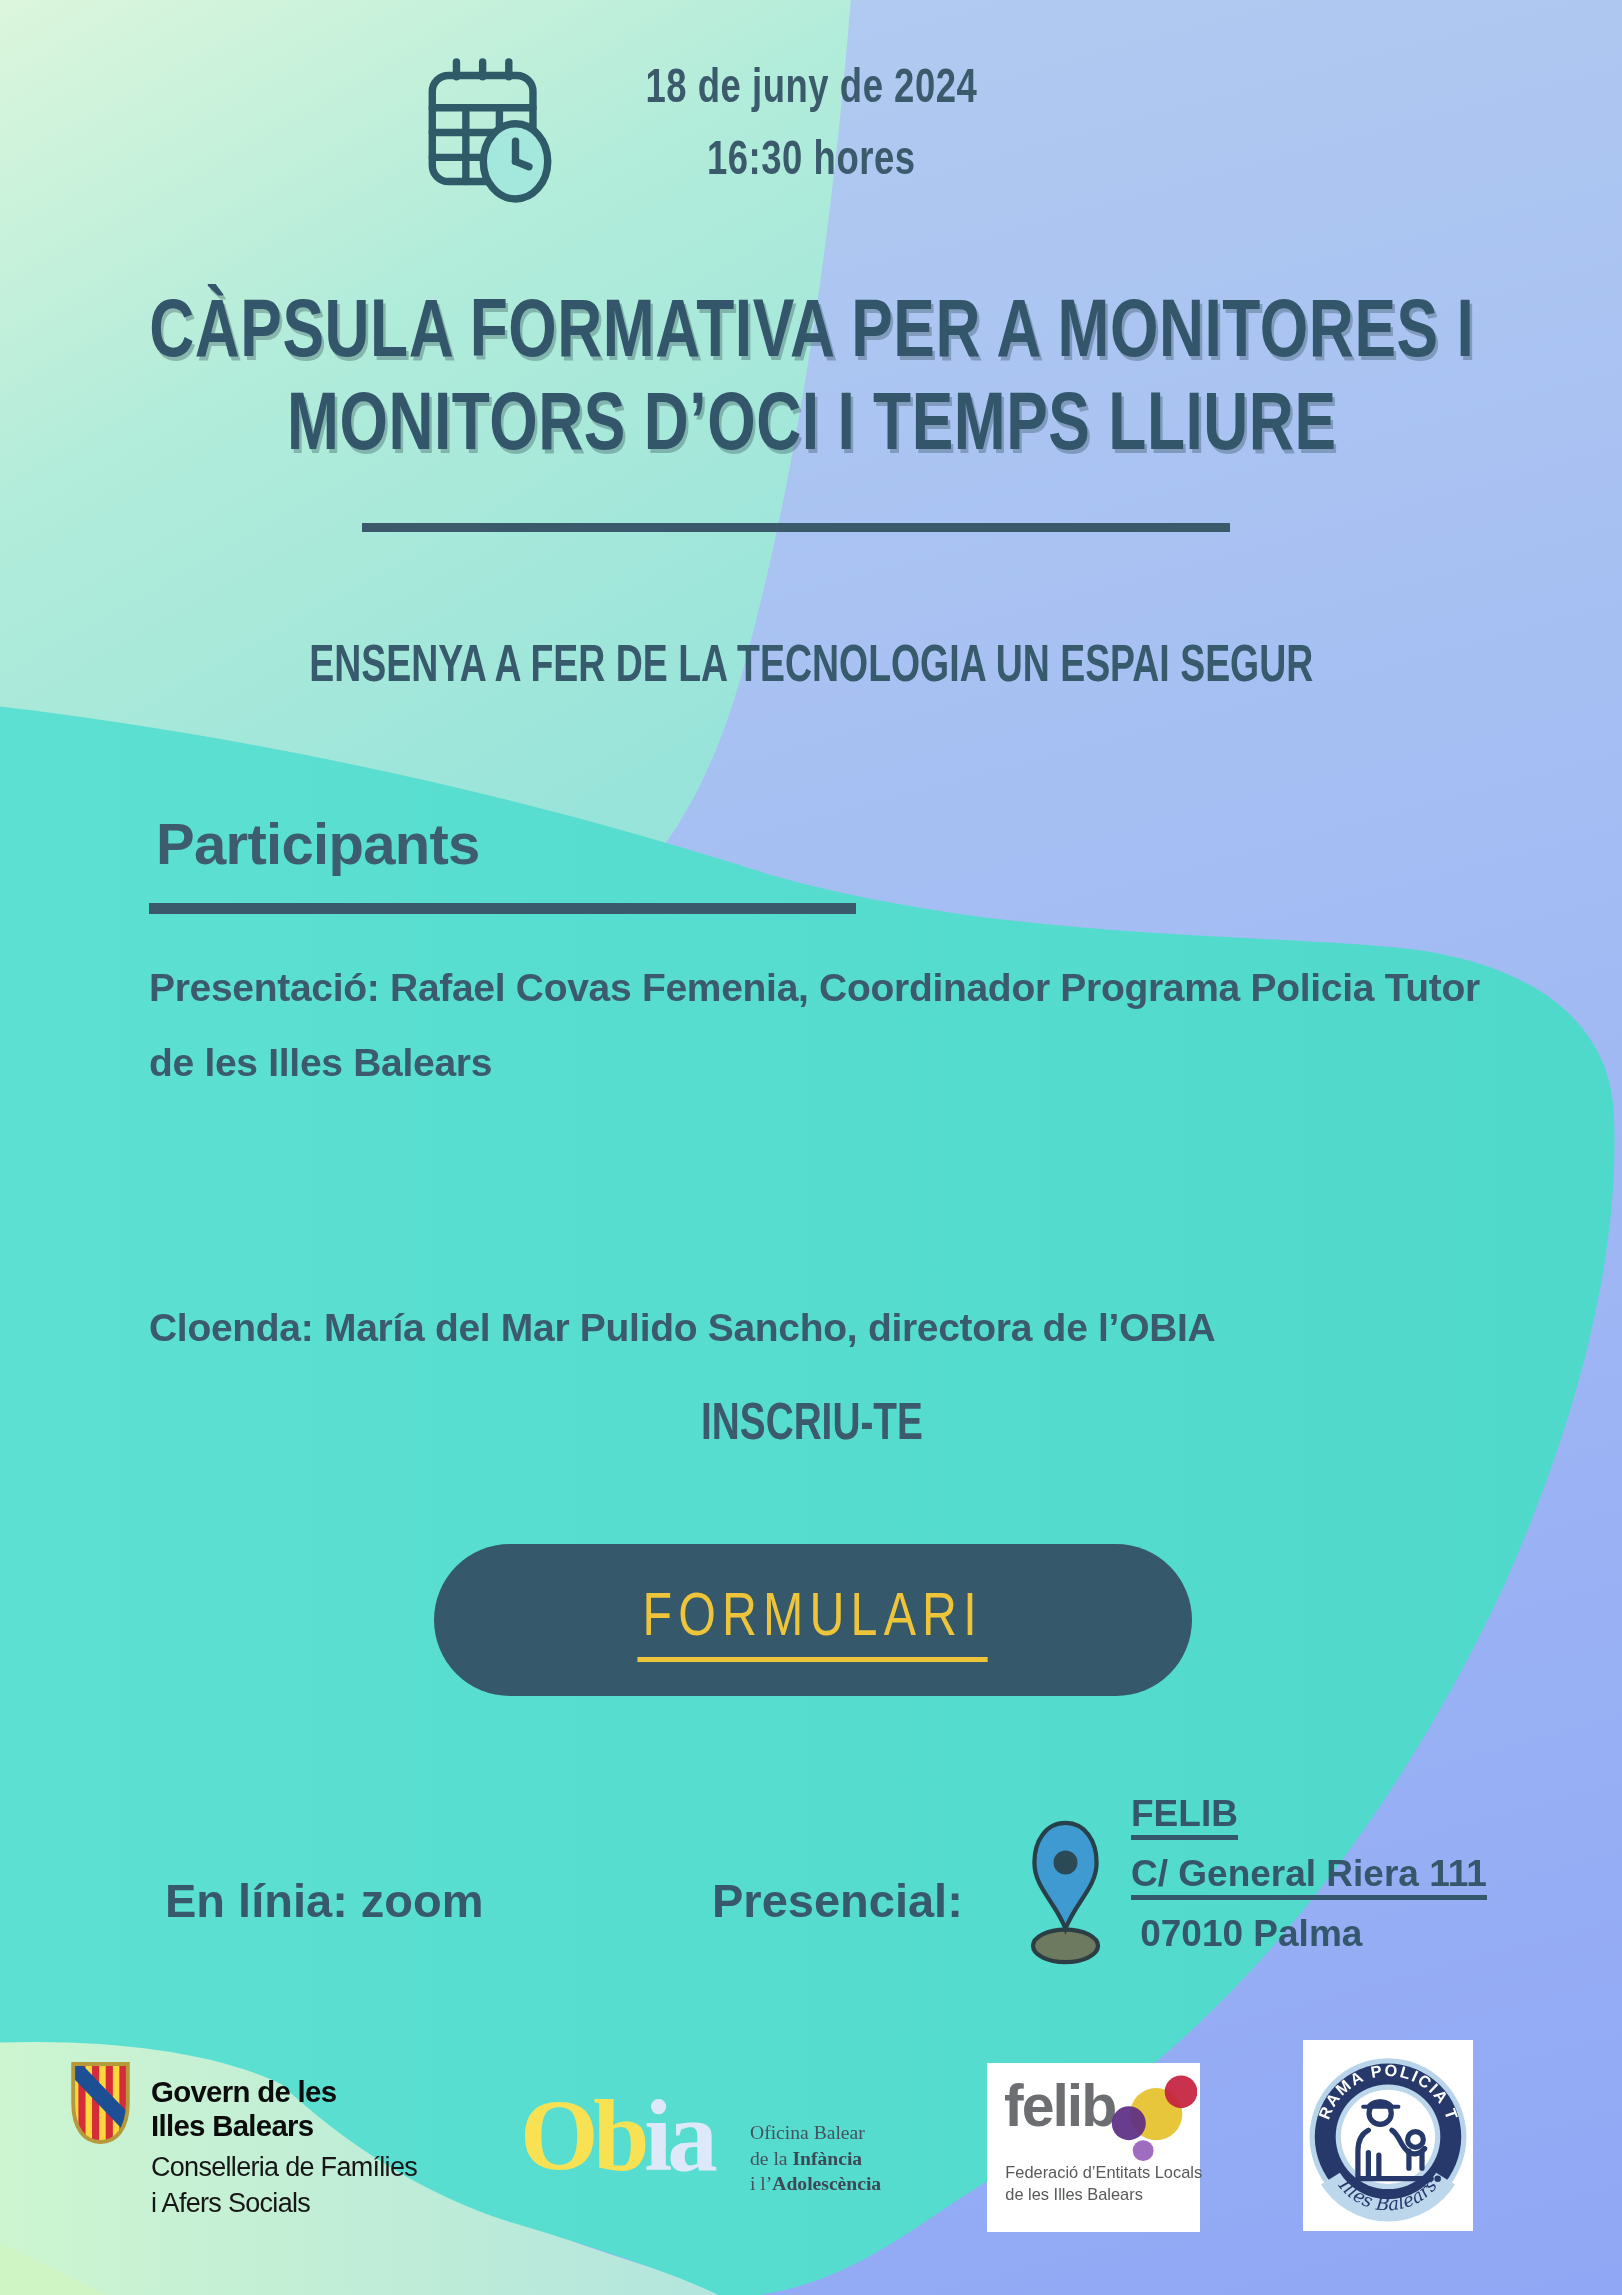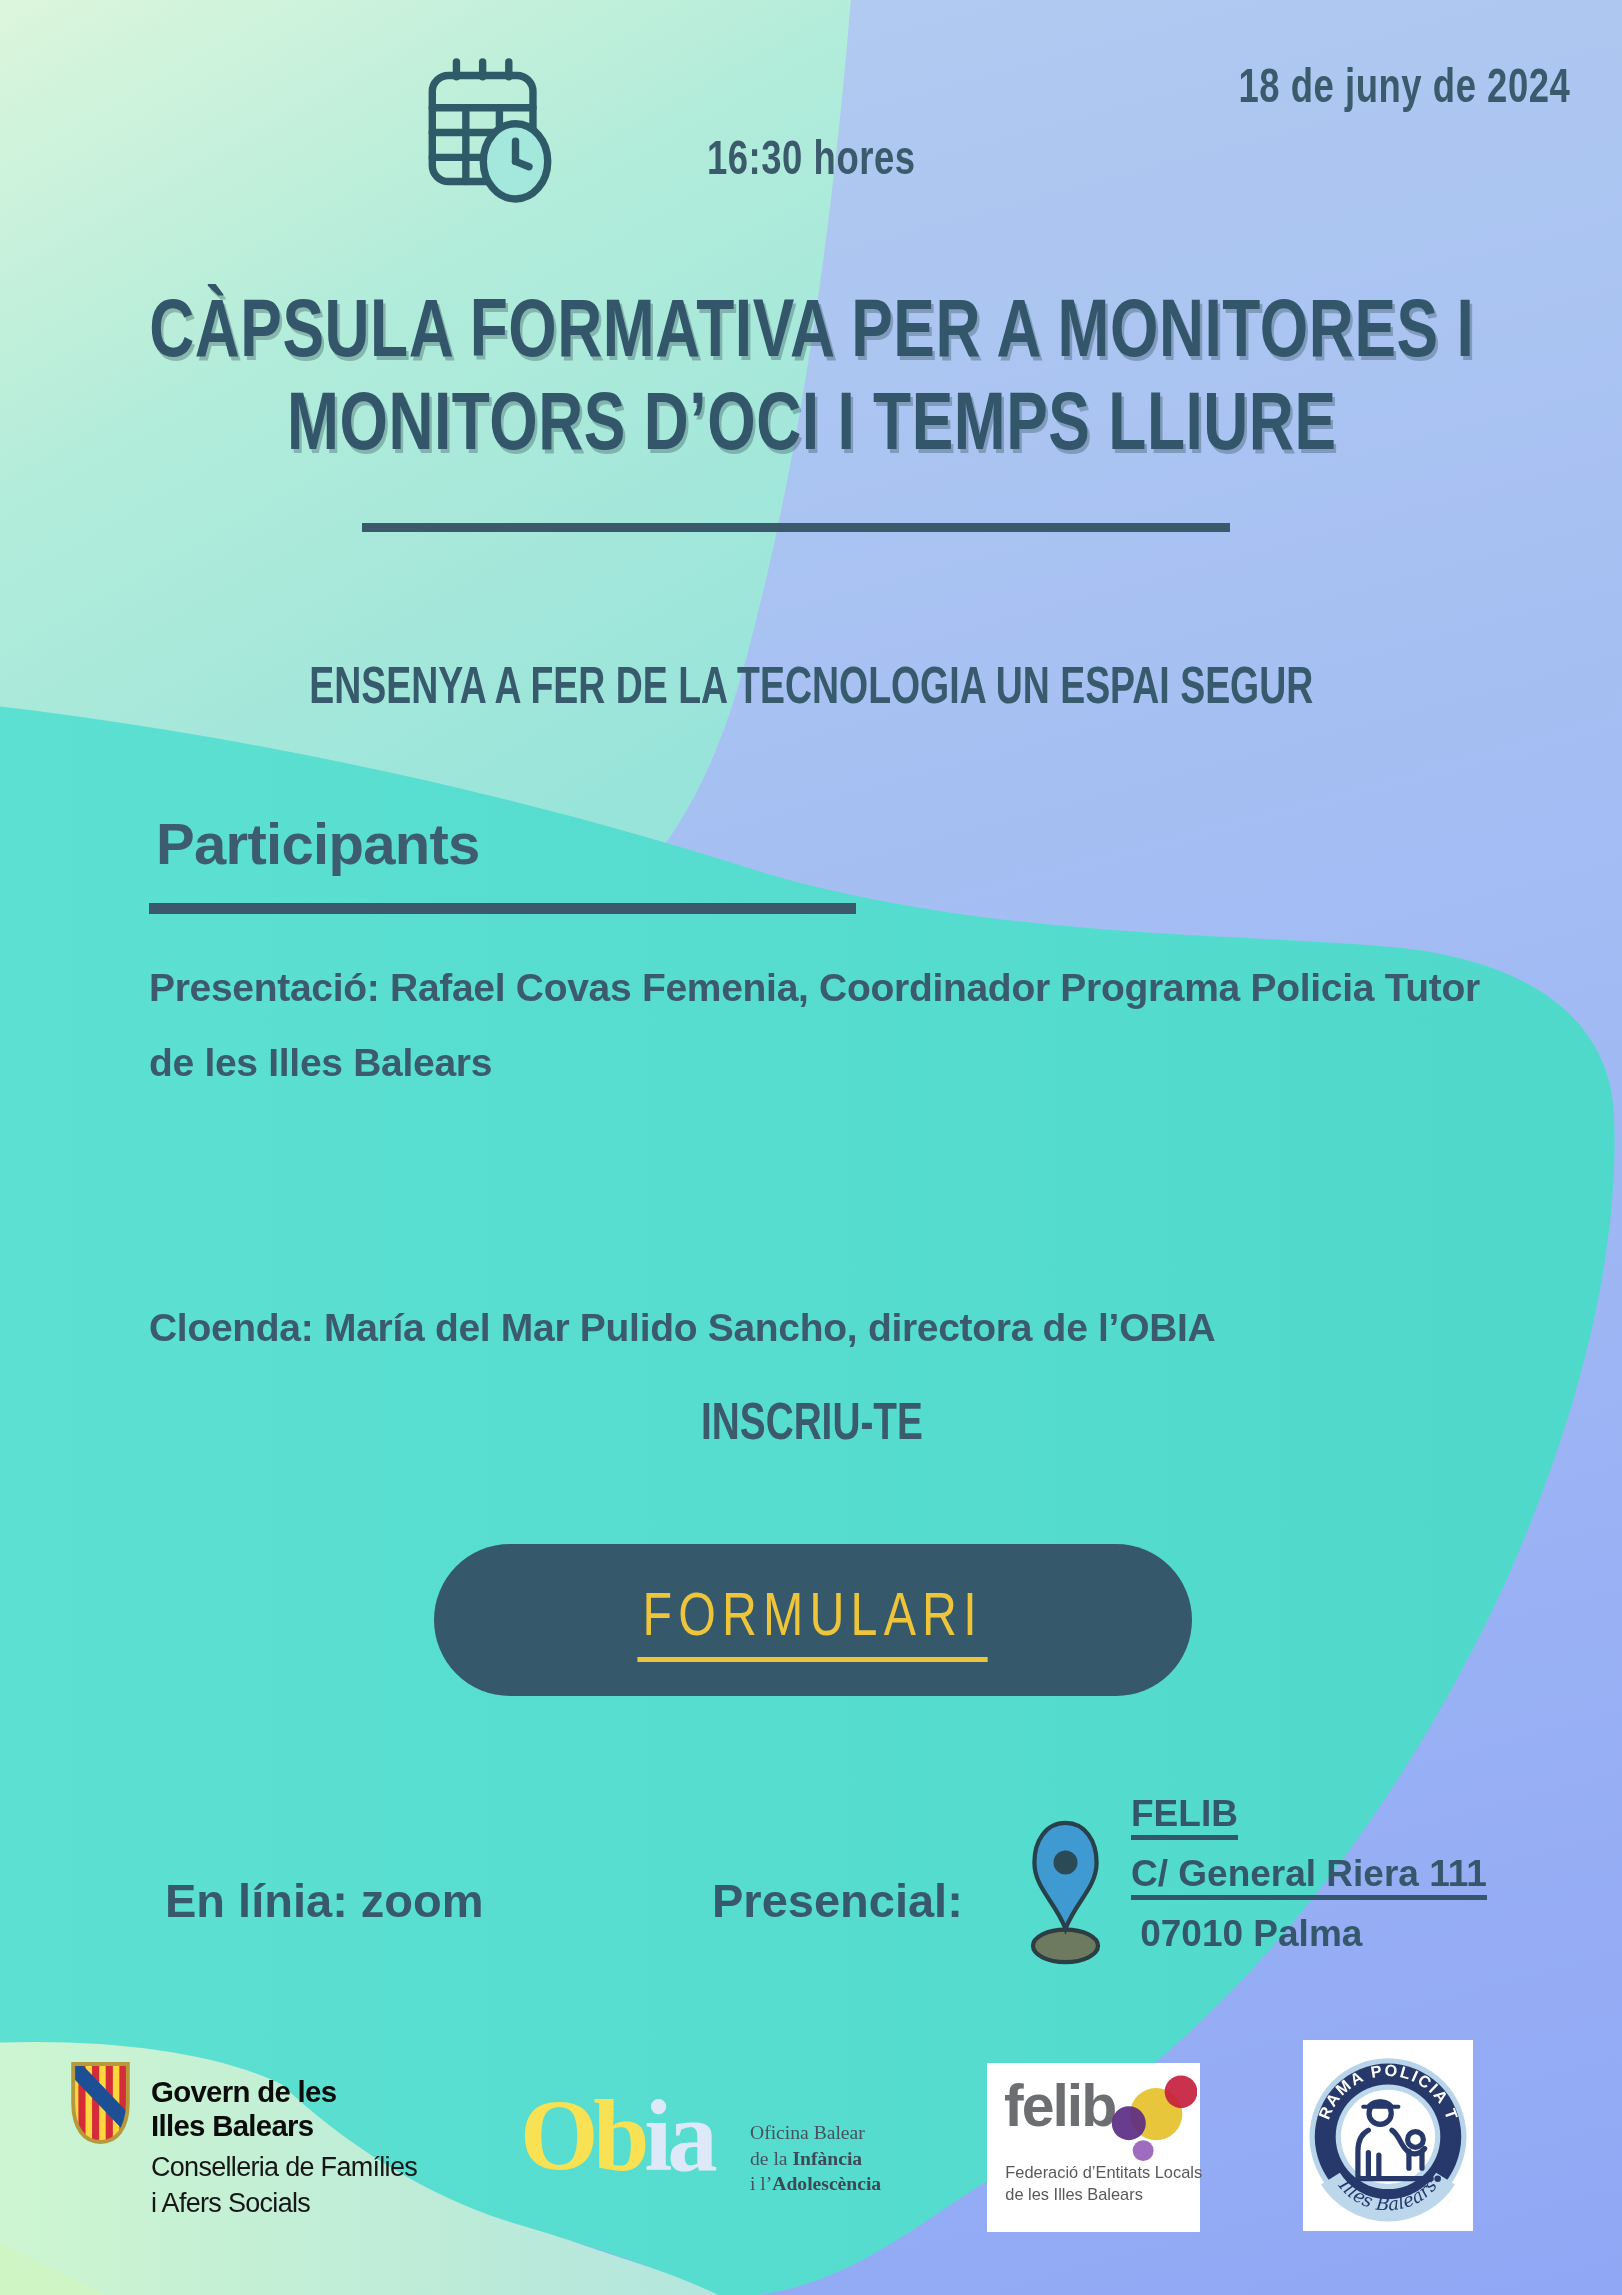--- a/index.html
+++ b/index.html
@@ -101,36 +101,36 @@
       <line x1="126" y1="12" x2="126" y2="34"></line>
       <line x1="62" y1="80" x2="62" y2="190"></line>
       <line x1="112" y1="80" x2="112" y2="190"></line>
       <line x1="12" y1="117" x2="162" y2="117"></line>
       <line x1="12" y1="154" x2="162" y2="154"></line>
       <ellipse cx="136" cy="160" rx="48" ry="56" fill="#a4e7dc"></ellipse>
       <line x1="136" y1="160" x2="136" y2="130"></line>
       <line x1="136" y1="160" x2="156" y2="168"></line>
     </g>
   </svg>
-  <div class="crow" style="top:58px;justify-content:flex-end;">
+  <div class="crow" style="top:58px;">
     <span class="date-line cx">18 de juny de 2024</span>
   </div>
   <div class="crow" style="top:130px;">
     <span class="date-line cx">16:30 hores</span>
   </div>
 
   <div class="crow" style="top:281px;">
     <div class="title cx">
       <div>CÀPSULA FORMATIVA PER A MONITORES I</div>
       <div>MONITORS D’OCI I TEMPS LLIURE</div>
     </div>
   </div>
   <div class="divider"></div>
 
-  <div class="crow" style="top:655px;">
+  <div class="crow" style="top:633px;">
     <span class="subtitle cx72">ENSENYA A FER DE LA TECNOLOGIA UN ESPAI SEGUR</span>
   </div>
 
   <div class="abs participants-h">Participants</div>
   <div class="p-underline"></div>
 
   <div class="body-text" style="top:950px;white-space:normal;">Presentació: Rafael Covas Femenia, Coordinador Programa Policia Tutor de les Illes Balears</div>
   <div class="body-text" style="top:1290px;">Cloenda: María del Mar Pulido Sancho, directora de l’OBIA</div>
 
   <div class="crow" style="top:1392px;">

